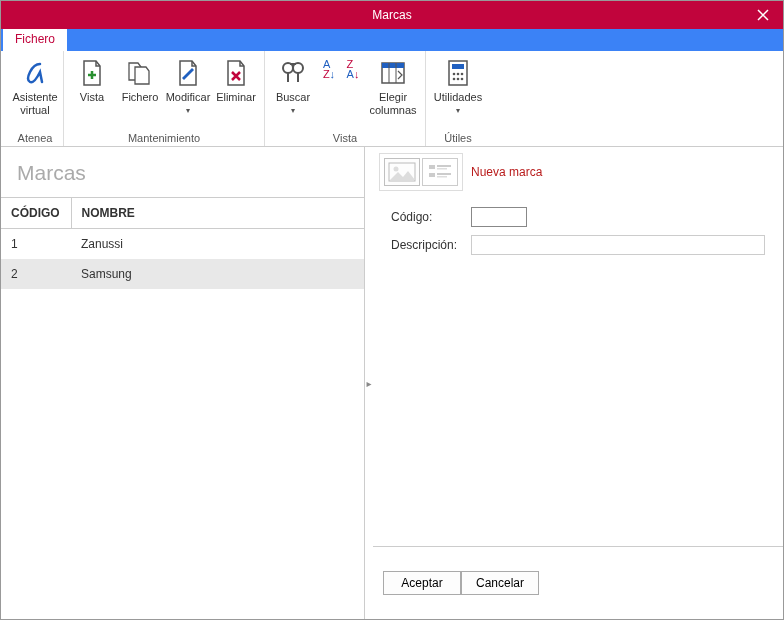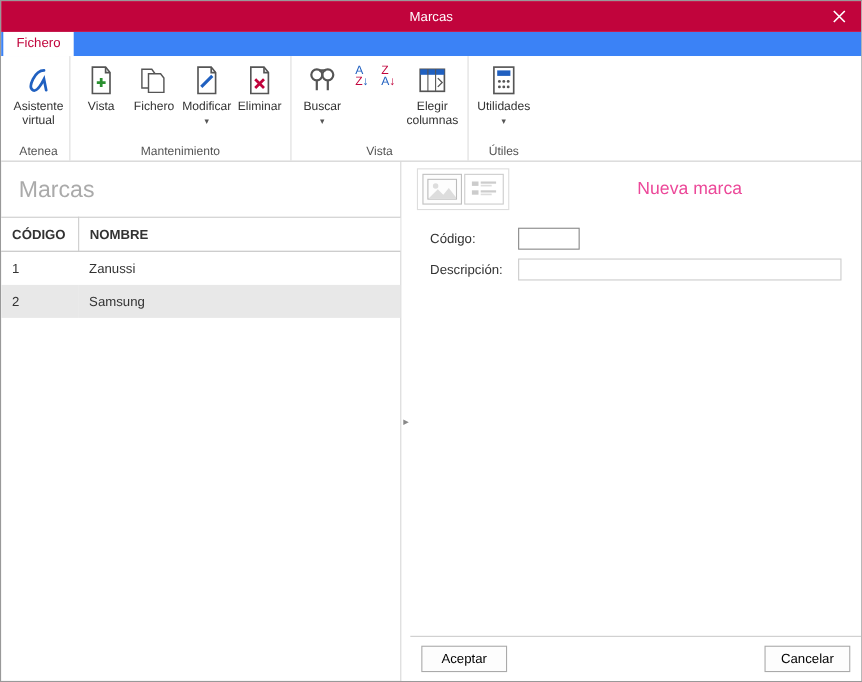--- a/index.html
+++ b/index.html
@@ -34,30 +34,30 @@
 .left tr.row { cursor: pointer; }
 .left tr.selected { background: #e8e8e8; }
 
 .splitter { width: 8px; display: flex; align-items: center; justify-content: center; color: #888; font-size: 10px; cursor: ew-resize; background: #fff; }
 
 .right { flex: 1; display: flex; flex-direction: column; background: #fff; }
 .right-header { display: flex; align-items: center; gap: 8px; padding: 6px 0 6px 6px; }
 .thumbs { display: flex; gap: 2px; border: 1px solid #ddd; padding: 4px; }
 .thumb { width: 36px; height: 28px; border: 1px solid #ccc; display: flex; align-items: center; justify-content: center; }
 .thumb.sel { border: 1px solid #c0c0c0; background: #fdfdfd; }
-.section-title { flex: 1; text-align: center; font-size: 16px; color: #ec4899; }
+.section-title { flex: 1; font-size: 12px; color: #b91c1c; }
 
 .form { padding: 10px 18px; font-size: 12px; color: #333; }
 .form-row { display: flex; align-items: center; margin-bottom: 8px; }
 .form-row label { width: 80px; }
 .form-row input { border: 1px solid #888; padding: 2px 4px; font-size: 12px; }
 .form-row input.codigo { width: 56px; }
 .form-row input.desc { flex: 1; border: 1px solid #ccc; }
 
-.footer { border-top: 1px solid #ccc; padding: 8px 10px; display: flex; justify-content: space-between; gap: 0; }
+.footer { border-top: 1px solid #ccc; padding: 24px 10px; display: flex; justify-content: flex-start; gap: 0; }
 .footer button { font-size: 12px; padding: 4px 0; width: 78px; border: 1px solid #aaa; background: #fdfdfd; cursor: pointer; }
 
 svg { display: block; }
 </style>
 </head>
 <body>
 
 <div class="title-bar">
   <span class="title">Marcas</span>
   <div class="close">

